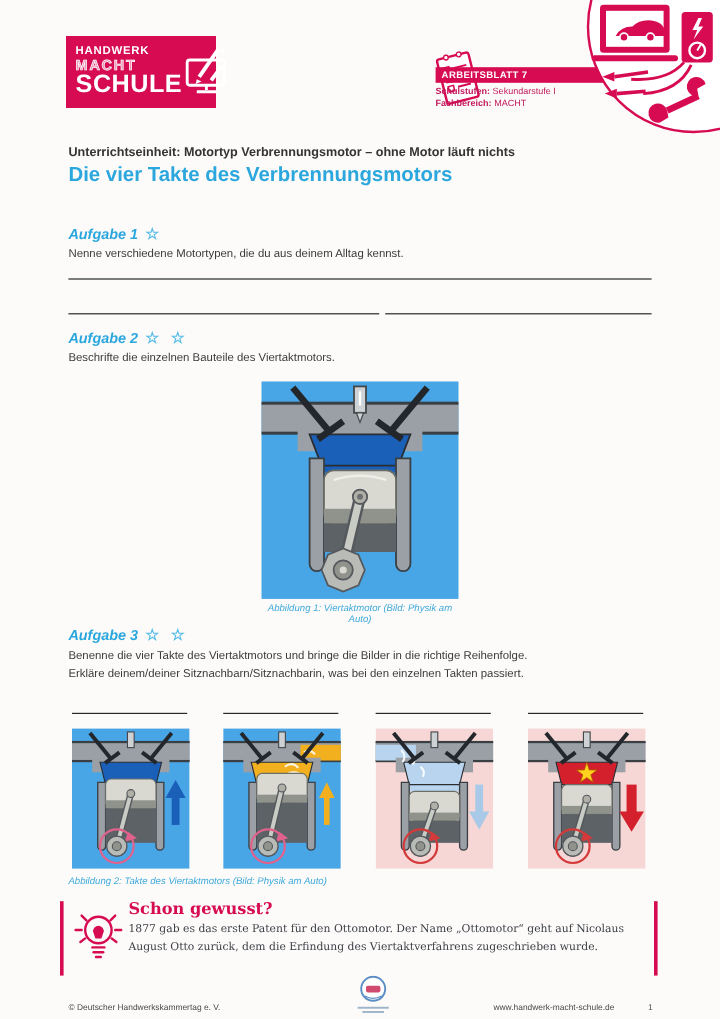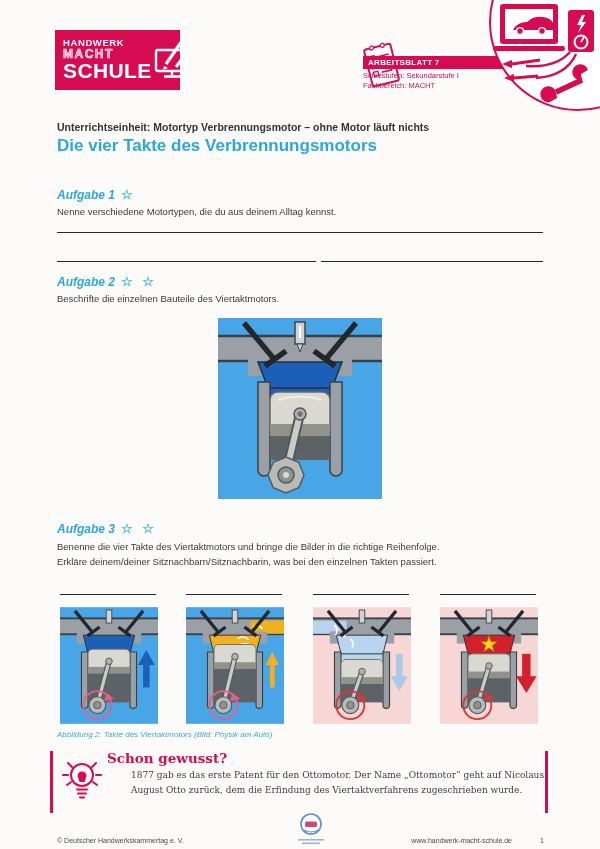--- a/index.html
+++ b/index.html
@@ -15,38 +15,38 @@
   .logo-text{color:#fff;line-height:1.05;}
   .logo-l1{font-size:9.5px;font-weight:bold;letter-spacing:.6px;}
   .logo-l2{font-size:12px;font-weight:bold;letter-spacing:1.5px;color:rgba(255,255,255,.55);
     -webkit-text-stroke:.6px #fff;}
   .logo-l3{font-size:21px;font-weight:bold;letter-spacing:.4px;}
   .logo-icon{width:40px;height:42px;flex:0 0 auto;}
   .checklist{left:364px;top:42px;width:36px;height:46px;transform:rotate(-14deg);}
   .ab-banner{left:363px;top:56px;width:146px;height:13px;background:var(--brand-pink,#d60b52);
     color:#fff;font-size:8px;font-weight:bold;line-height:13px;padding-left:5px;box-sizing:border-box;letter-spacing:.3px;}
   .meta{left:363px;font-size:7.5px;color:var(--meta-pink,#c2185b);}
-  .meta .b{font-weight:normal;}
+  .meta .b{font-weight:bold;}
   .hero-circle{left:478px;top:-4px;width:122px;height:118px;z-index:3;}
   
   .kicker{left:57px;top:121px;font-size:10.5px;font-weight:bold;color:#343434;}
   .title{left:57px;top:136px;font-size:17px;font-weight:bold;color:var(--heading-blue,#2ba7de);}
   
   .task-head{font-size:12px;font-weight:bold;font-style:italic;color:var(--heading-blue,#2ba7de);}
   .stars{font-style:normal;font-size:13px;color:#56bce8;letter-spacing:3px;margin-left:6px;}
   .instr{font-size:9.5px;color:#3a3a3a;}
   .wline{border-top:1px solid #26282a;height:0;}
   .short-line{border-top:1.4px solid #26282a;height:0;width:96px;}
   .figure{background:var(--illu-blue-bg,#49a6e6);}
   .figure svg,.stroke-figure svg{display:block;width:100%;height:100%;}
   .caption{font-size:8px;font-style:italic;color:#3fa9dc;}
   
   .vbar{width:3px;height:62px;background:var(--brand-pink,#d60b52);}
   .fact-title{font-family:"DejaVu Serif",serif;font-size:13.5px;font-weight:bold;color:var(--brand-pink,#d60b52);}
-  .fact-text{font-family:"DejaVu Serif",serif;font-size:9px;line-height:1.65;color:#3a3e45;width:432px;margin-left:24px;}
+  .fact-text{font-family:"DejaVu Serif",serif;font-size:9px;line-height:1.65;color:#3a3e45;width:432px;}
   
   .foot{font-size:7px;color:#4a4a4a;}
 </style>
 </head>
 <body>
 
 <div class="page">
 
   <div class="abs logo-box">
     <div class="logo-text">
@@ -152,20 +152,21 @@
       <path d="M60 82 q22 -7 44 0" stroke="#efefe8" stroke-width="2" fill="none"></path>
       <line x1="82" y1="96" x2="68" y2="155" stroke="#55585c" stroke-width="10"></line>
       <line x1="82" y1="96" x2="68" y2="155" stroke="#c9ccc4" stroke-width="6"></line>
       <circle cx="82" cy="96" r="6" fill="#b0b0a8" stroke="#55585c" stroke-width="1.5"></circle>
       <circle cx="82" cy="96" r="2.5" fill="#6e7174"></circle>
       <polygon points="86,157 80.7,169.7 68,175 55.3,169.7 50,157 55.3,144.3 68,139 80.7,144.3" fill="#b9bcb6" stroke="#55585c" stroke-width="1.5"></polygon>
       <circle cx="68" cy="157" r="8" fill="#8f938c" stroke="#55585c" stroke-width="1.5"></circle>
       <circle cx="68" cy="157" r="3" fill="#d9d9d2"></circle>
     </svg>
   </div>
+  <div class="abs caption" style="left:218px;top:502px;width:164px;text-align:center;">Abbildung 1: Viertaktmotor (Bild: Physik am Auto)</div>
 
   <div class="abs task-head" style="left:57px;top:521px;">
     <span>Aufgabe 3</span><span class="stars">☆ ☆</span>
   </div>
   <div class="abs instr" style="left:57px;top:556px;">Erkläre deinem/deiner Sitznachbarn/Sitznachbarin, was bei den einzelnen Takten passiert.</div>
   <div class="abs instr" style="left:57px;top:541px;">Benenne die vier Takte des Viertaktmotors und bringe die Bilder in die richtige Reihenfolge.</div>
 
   <div class="abs short-line" style="left:60px;top:594px;"></div>
   <div class="abs short-line" style="left:186px;top:594px;"></div>
   <div class="abs short-line" style="left:313px;top:594px;"></div>

